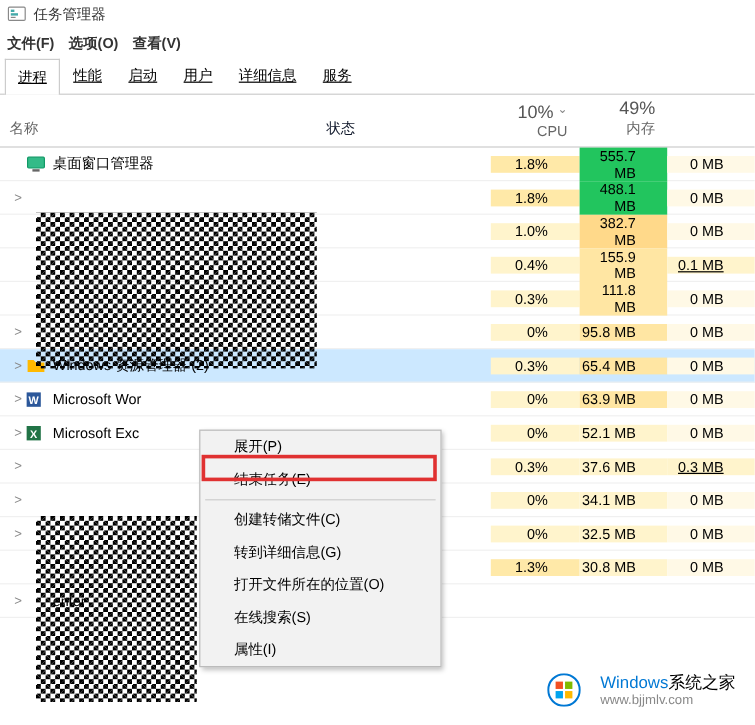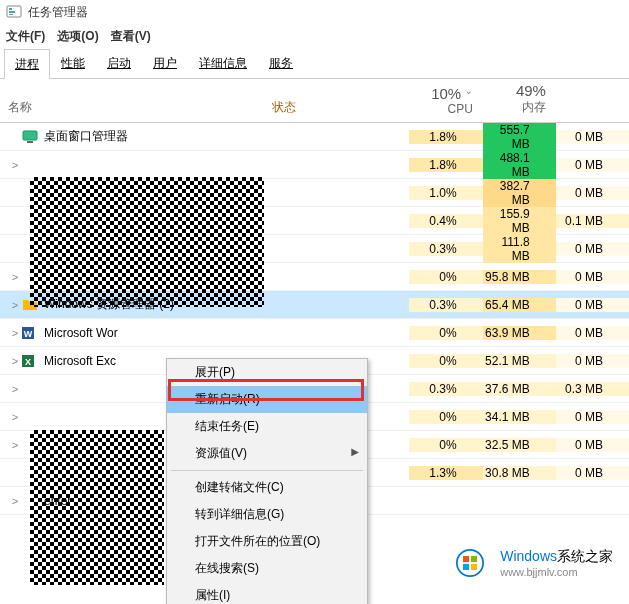--- a/index.html
+++ b/index.html
@@ -7,57 +7,57 @@
   .titlebar { display: flex; align-items: center; padding: 4px 6px; height: 24px; }
   .titlebar-icon { width: 16px; height: 16px; margin-right: 6px; }
   .titlebar-text { font-size: 12px; color: #333; }
   .menubar { display: flex; padding: 4px 6px; gap: 12px; height: 24px; font-weight: bold; }
   .menubar span { font-size: 12px; color: #333; cursor: default; }
   .tabbar { display: flex; border-bottom: 1px solid #ccc; padding-left: 4px; }
   .tab { padding: 6px 10px; font-size: 12px; border: 1px solid transparent; border-bottom: none; text-decoration: underline; }
   .tab.active { background: #fff; border-color: #ccc; position: relative; top: 1px; }
   .headers { display: flex; border-bottom: 1px solid #ccc; height: 44px; align-items: flex-end; }
   .col-name { width: 268px; padding: 4px 8px 6px 8px; color: #666; font-size: 12px; }
-  .col-status { width: 148px; padding: 4px 8px 6px 8px; color: #a16207; font-size: 12px; }
+  .col-status { width: 148px; padding: 4px 8px 6px 8px; color: #0f172a; font-size: 12px; }
   .col-cpu, .col-mem, .col-disk { width: 74px; text-align: right; padding: 4px 10px 6px 4px; }
   .col-cpu .pct, .col-mem .pct { font-size: 15px; color: #555; }
   .col-cpu .lbl, .col-mem .lbl, .col-disk .lbl { font-size: 12px; color: #666; }
   .chev { color: #888; font-size: 10px; vertical-align: top; }
   .rows { }
   .row { display: flex; height: 28px; align-items: center; border-bottom: 1px solid #f0f0f0; }
   .row.selected { background: #cce8ff; }
   .row .namecell { width: 268px; display: flex; align-items: center; padding-left: 8px; overflow: hidden; white-space: nowrap; }
   .row .statuscell { width: 148px; }
   .row .cpucell, .row .memcell, .row .diskcell { width: 74px; text-align: right; padding-right: 26px; font-size: 12px; }
   .heat-cpu-1 { background: #fff4cc; }
   .heat-cpu-2 { background: #ffe9a8; }
   .heat-mem-1 { background: #fff4cc; }
   .heat-mem-2 { background: #ffe6a3; }
   .heat-mem-3 { background: #ffd98a; }
   .heat-mem-4 { background: #22c55e; }
   .heat-disk-1 { background: #fff9e6; }
-  .heat-disk-2 { background: #fff4cc; }
+  .heat-disk-2 { background: #fff4cc; text-decoration: underline; }
   .expander { width: 14px; text-align: center; color: #888; font-size: 11px; }
   .app-icon { width: 16px; height: 16px; margin-right: 6px; flex-shrink: 0; }
   .censored { width: 234px; height: 100px; background-image:
     linear-gradient(45deg,#000 25%,transparent 25%),
     linear-gradient(-45deg,#000 25%,transparent 25%),
     linear-gradient(45deg,transparent 75%,#000 75%),
     linear-gradient(-45deg,transparent 75%,#000 75%);
     background-size: 8px 8px;
     background-position: 0 0,0 4px,4px -4px,-4px 0;
     position: absolute; z-index: 5;
   }
   .context-menu { position: absolute; left: 166px; top: 358px; width: 202px; background: #f2f2f2; border: 1px solid #bbb; box-shadow: 2px 2px 4px rgba(0,0,0,0.25); z-index: 20; }
   .context-menu .item { padding: 5px 14px 5px 28px; font-size: 12px; position: relative; }
   .context-menu .item.hover { background: #90c8f6; }
   .context-menu .sep { height: 1px; background: #ccc; margin: 3px 4px; }
   .context-menu .submenu-arrow { position: absolute; right: 8px; top: 6px; font-size: 10px; color: #555; }
   .red-highlight { position: absolute; left: 168px; top: 379px; width: 196px; height: 22px; border: 3px solid #e03131; z-index: 30; pointer-events: none; }
-  .watermark { position: absolute; right: 8px; bottom: 22px; display: flex; align-items: center; gap: 16px; z-index: 40; background: rgba(255,255,255,0.9); padding: 4px 8px; }
+  .watermark { position: absolute; right: 8px; bottom: 10px; display: flex; align-items: center; gap: 16px; z-index: 40; background: rgba(255,255,255,0.9); padding: 4px 8px; }
   .watermark-logo { width: 28px; height: 28px; }
   .watermark-text { font-size: 14px; }
   .watermark-text .blue { color: #0078d4; }
   .watermark-url { font-size: 11px; color: #888; }
   .folder-yellow { fill: #ffb900; }
   .word-blue { fill: #2b579a; }
   .excel-green { fill: #217346; }
 </style>
 </head>
 <body>
@@ -269,23 +269,21 @@
       <div class="memcell "></div>
       <div class="diskcell "></div>
     </div>
   </div>
 
 <div class="censored" style="left:30px; top:177px; height:130px;"></div>
 <div class="censored" style="left:30px; top:430px; height:155px; width:134px;"></div>
 
 <div class="context-menu" id="cmenu">
     <div class="item">展开(P)</div>
-    <div class="item hover">重新启动(R)</div>
     <div class="item">结束任务(E)</div>
-    <div class="item">资源值(V)<span class="submenu-arrow">▶</span></div>
     <div class="sep"></div>
     <div class="item">创建转储文件(C)</div>
     <div class="item">转到详细信息(G)</div>
     <div class="item">打开文件所在的位置(O)</div>
     <div class="item">在线搜索(S)</div>
     <div class="item">属性(I)</div>
   </div>
 
 <div class="red-highlight"></div>
 

